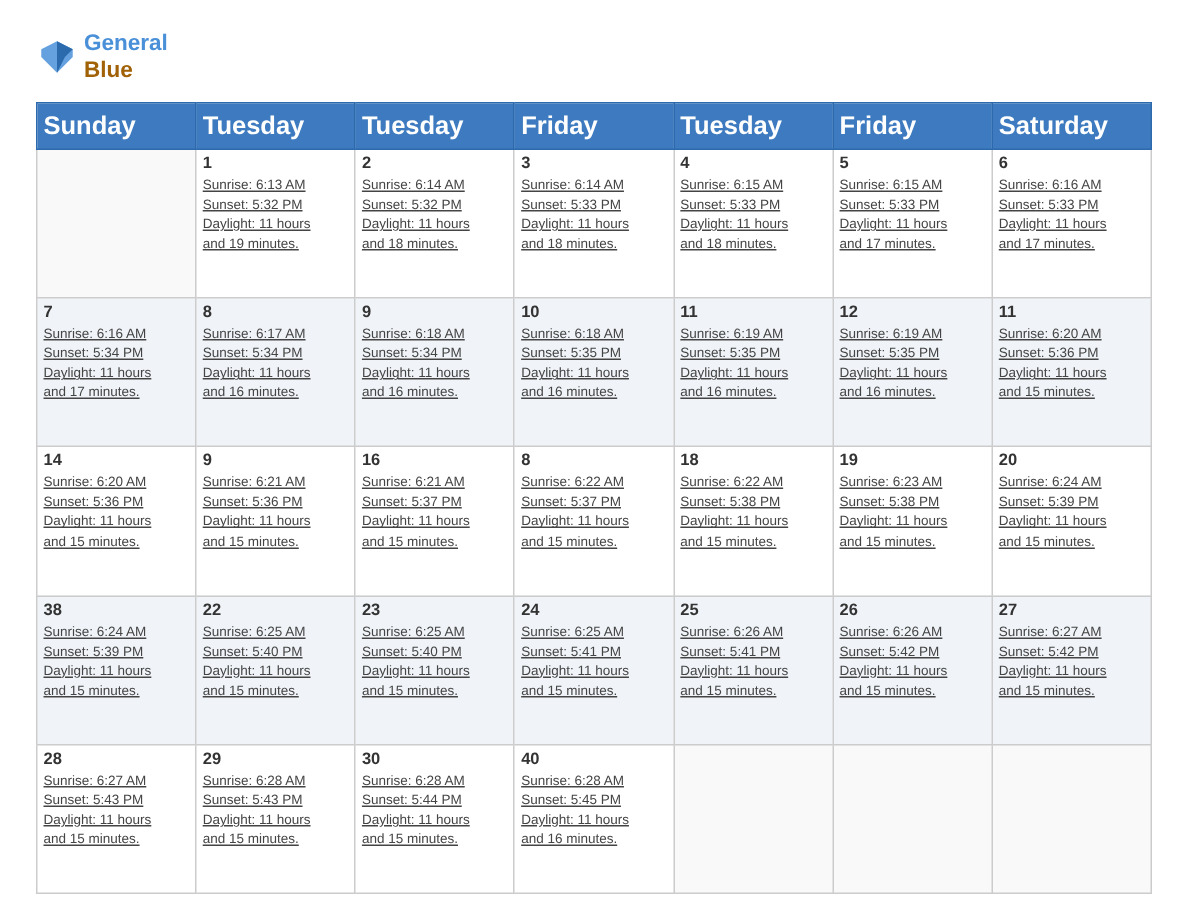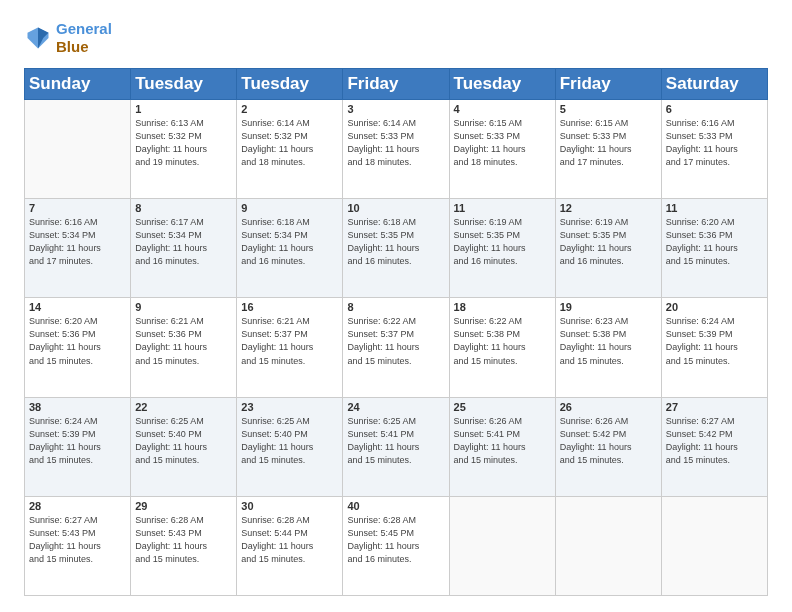--- a/index.html
+++ b/index.html
@@ -85,20 +85,21 @@
     .day-num {
       font-size: 11px;
       font-weight: bold;
       color: #333;
       margin-bottom: 2px;
     }
     .day-info {
       font-size: 9px;
       color: #444;
       line-height: 1.45;
+      text-decoration: underline;
     }
     .row-bg-alt td {
       background: #f0f4f8;
     }
   </style>
 </head>
 <body>
 
 <div class="page">
   <div class="header">

